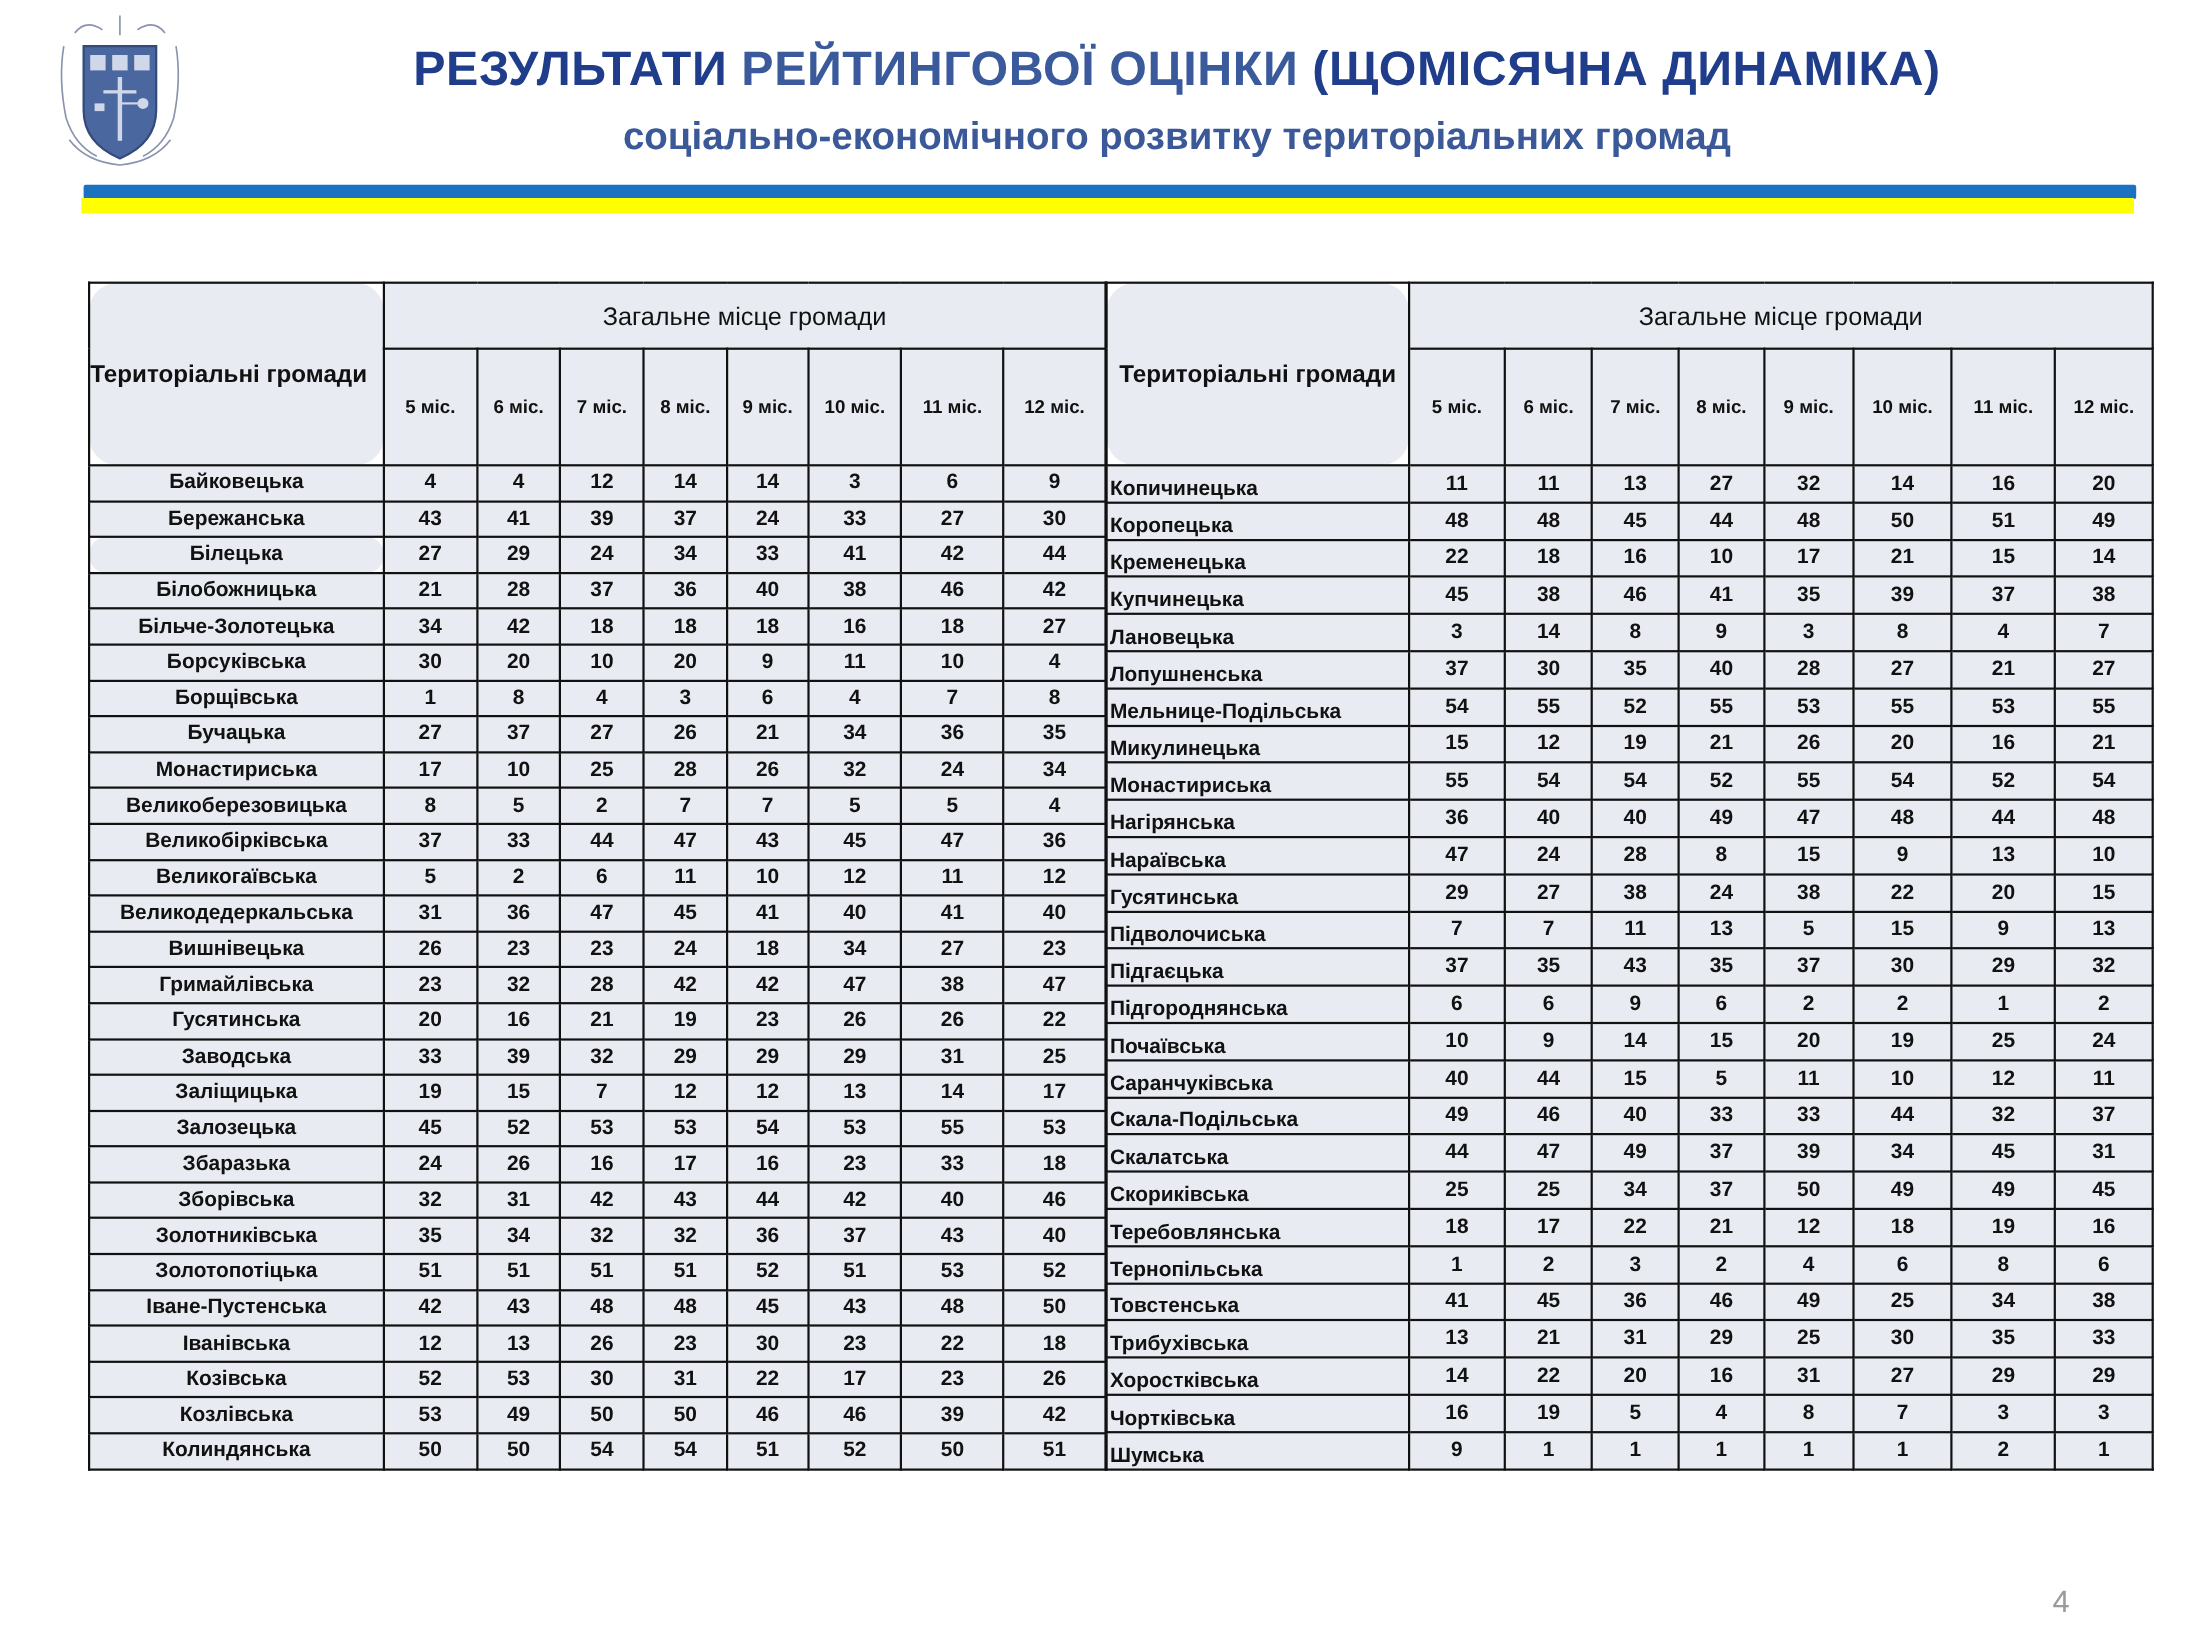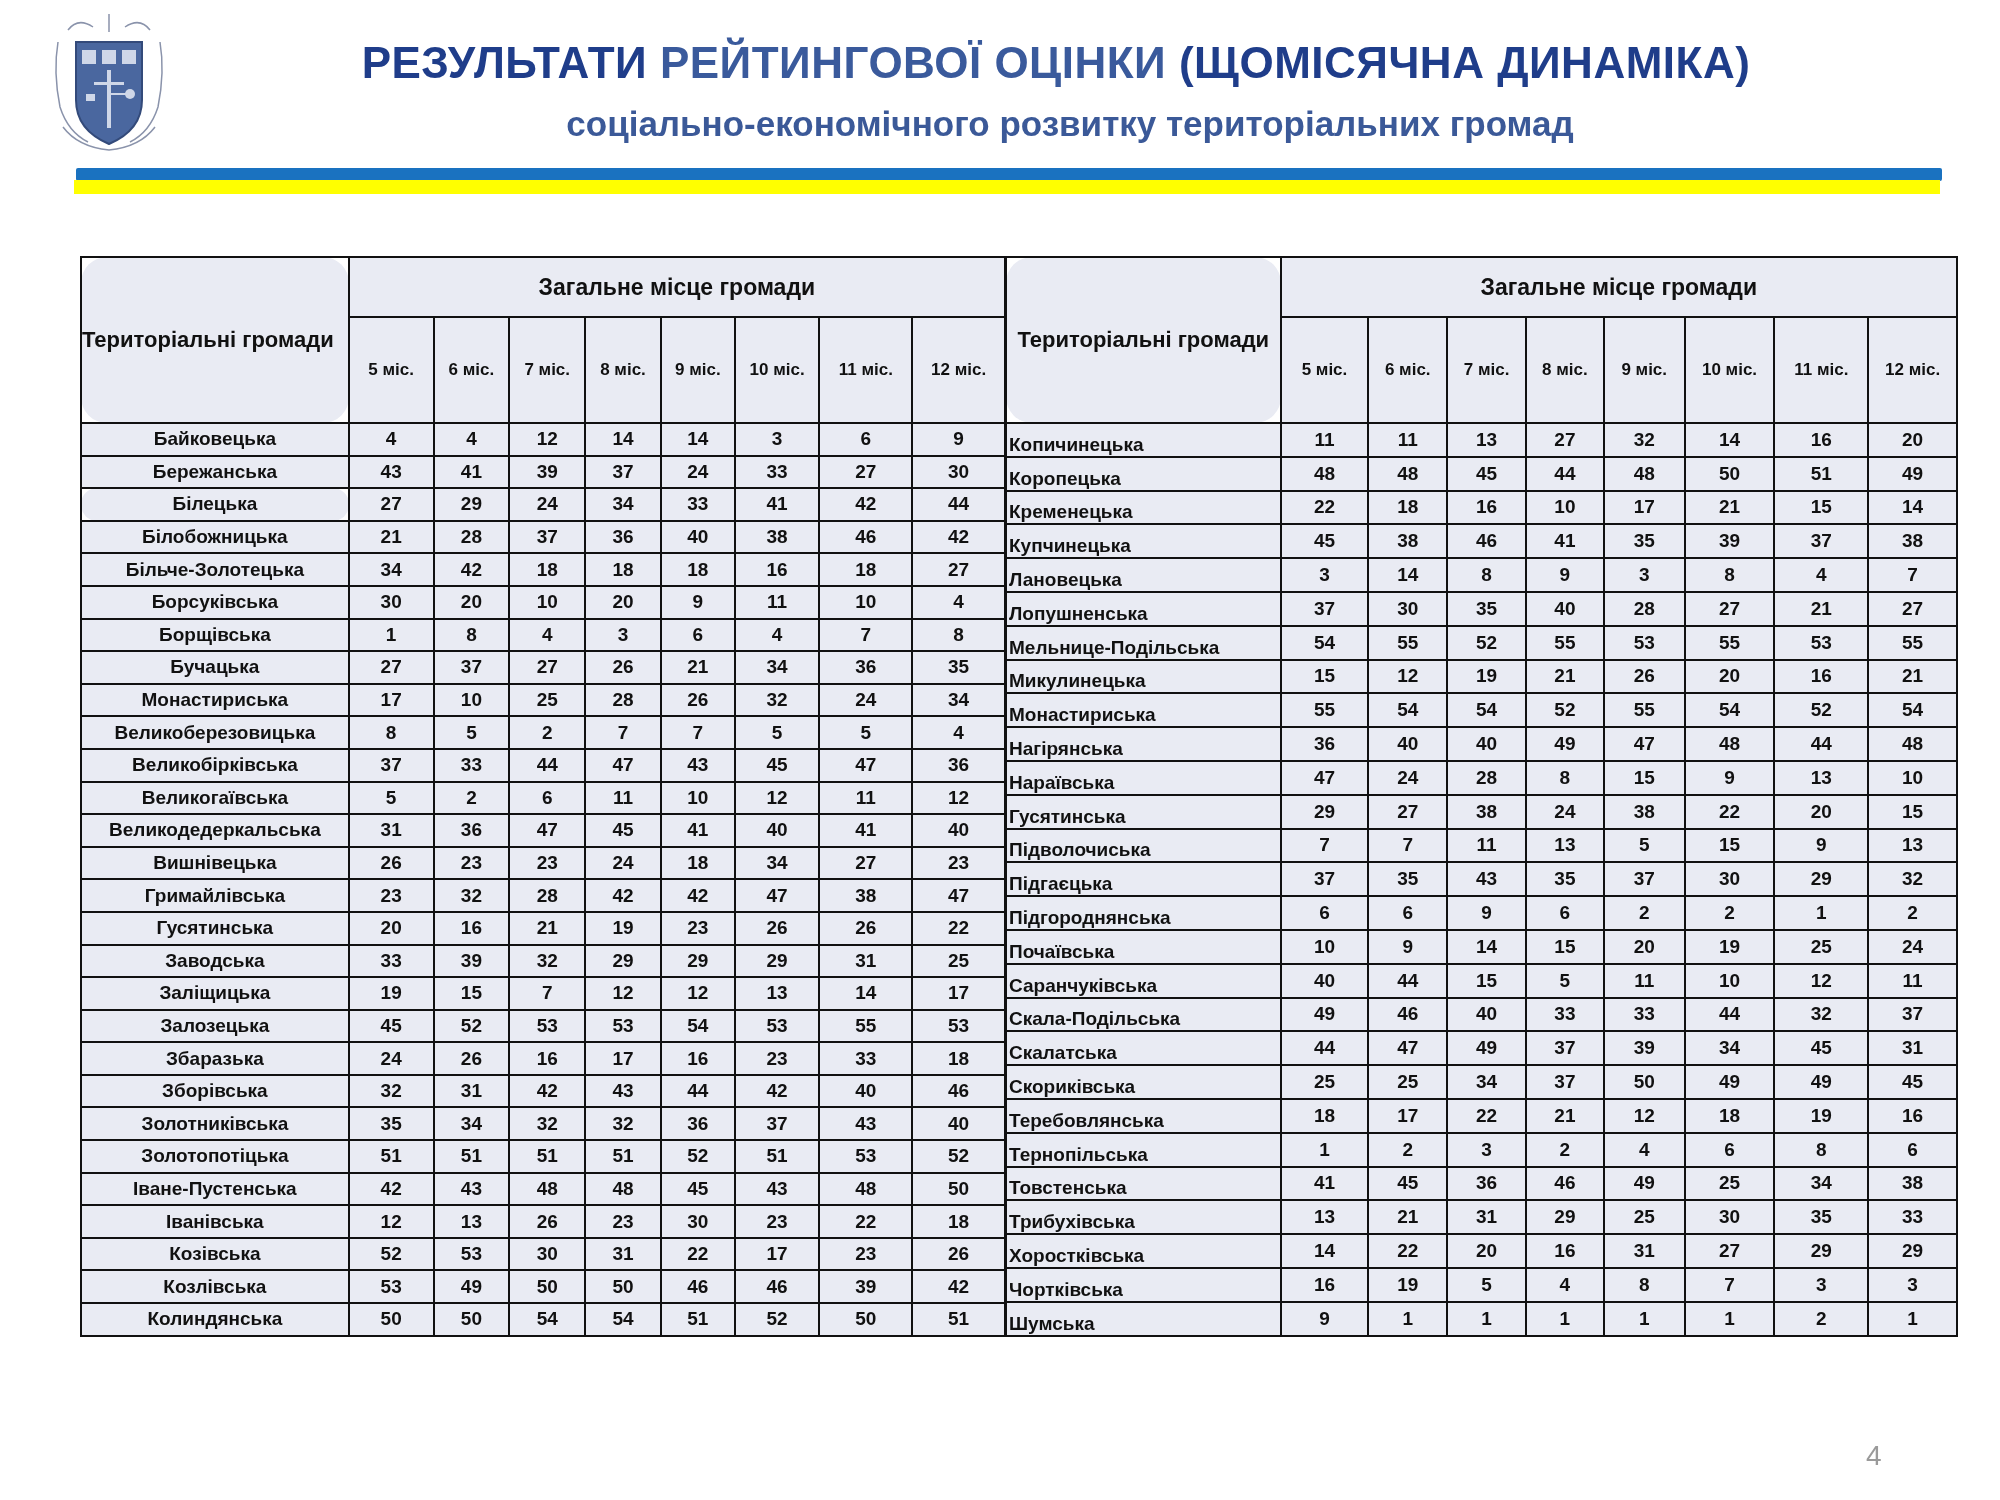--- a/index.html
+++ b/index.html
@@ -1,29 +1,29 @@
 <!DOCTYPE html>
 <html><head>
 <meta charset="utf-8">
 <style>
   html,body{margin:0;padding:0;background:#ffffff;}
   body{width:2000px;height:1500px;position:relative;overflow:hidden;font-family:"Liberation Sans",sans-serif;}
   .logo{position:absolute;left:48px;top:12px;width:122px;height:140px;}
-  .title{position:absolute;left:286px;width:1540px;top:38px;text-align:center;font-family:"Liberation Sans",sans-serif;font-weight:bold;font-size:44px;color:#1f3d8a;letter-spacing:0.5px;}
+  .title{position:absolute;left:300px;width:1540px;top:38px;text-align:center;font-family:"Liberation Sans",sans-serif;font-weight:bold;font-size:44px;color:#1f3d8a;letter-spacing:0.5px;}
   .title .light{color:#3a5a9c;}
   .subtitle{position:absolute;left:300px;width:1540px;top:104px;text-align:center;font-weight:bold;font-size:35px;color:#3b5998;}
   .stripe-blue{position:absolute;left:76px;top:168px;width:1866px;height:13px;background:#1a72c0;border-radius:2px;}
   .stripe-yellow{position:absolute;left:74px;top:180px;width:1866px;height:14px;background:#ffff00;}
   table.rating{position:absolute;top:256px;border-collapse:collapse;font-family:"Liberation Sans",sans-serif;}
   table.rating td, table.rating th{border:2.5px solid #111;background:#e9ebf3;color:#111;padding:0;}
   table.left{left:80px;width:926px;}
   table.right{left:1005px;width:953px;}
   th.name-h{font-weight:bold;font-size:22px;text-align:left;padding-left:4px;border-radius:26px;}
   table.right th.name-h{text-align:center;}
-  th.group-h{font-weight:bold;font-size:23px;height:58px;}
+  th.group-h{font-weight:normal;font-size:23px;height:58px;}
   th.month-h{font-weight:bold;font-size:17px;height:104px;vertical-align:middle;padding-top:18px;margin-top:44px;}
   td.name{font-weight:bold;font-size:19px;height:32px;}
   table.left td.name{text-align:center;}
   table.right td.name{text-align:left;padding-left:2px;vertical-align:bottom;}
   td.v{font-weight:bold;font-size:19px;text-align:center;}
   .page-num{position:absolute;left:1866px;top:1440px;font-size:28px;color:#9a9a9a;}
 </style>
 </head>
 <body>
 

